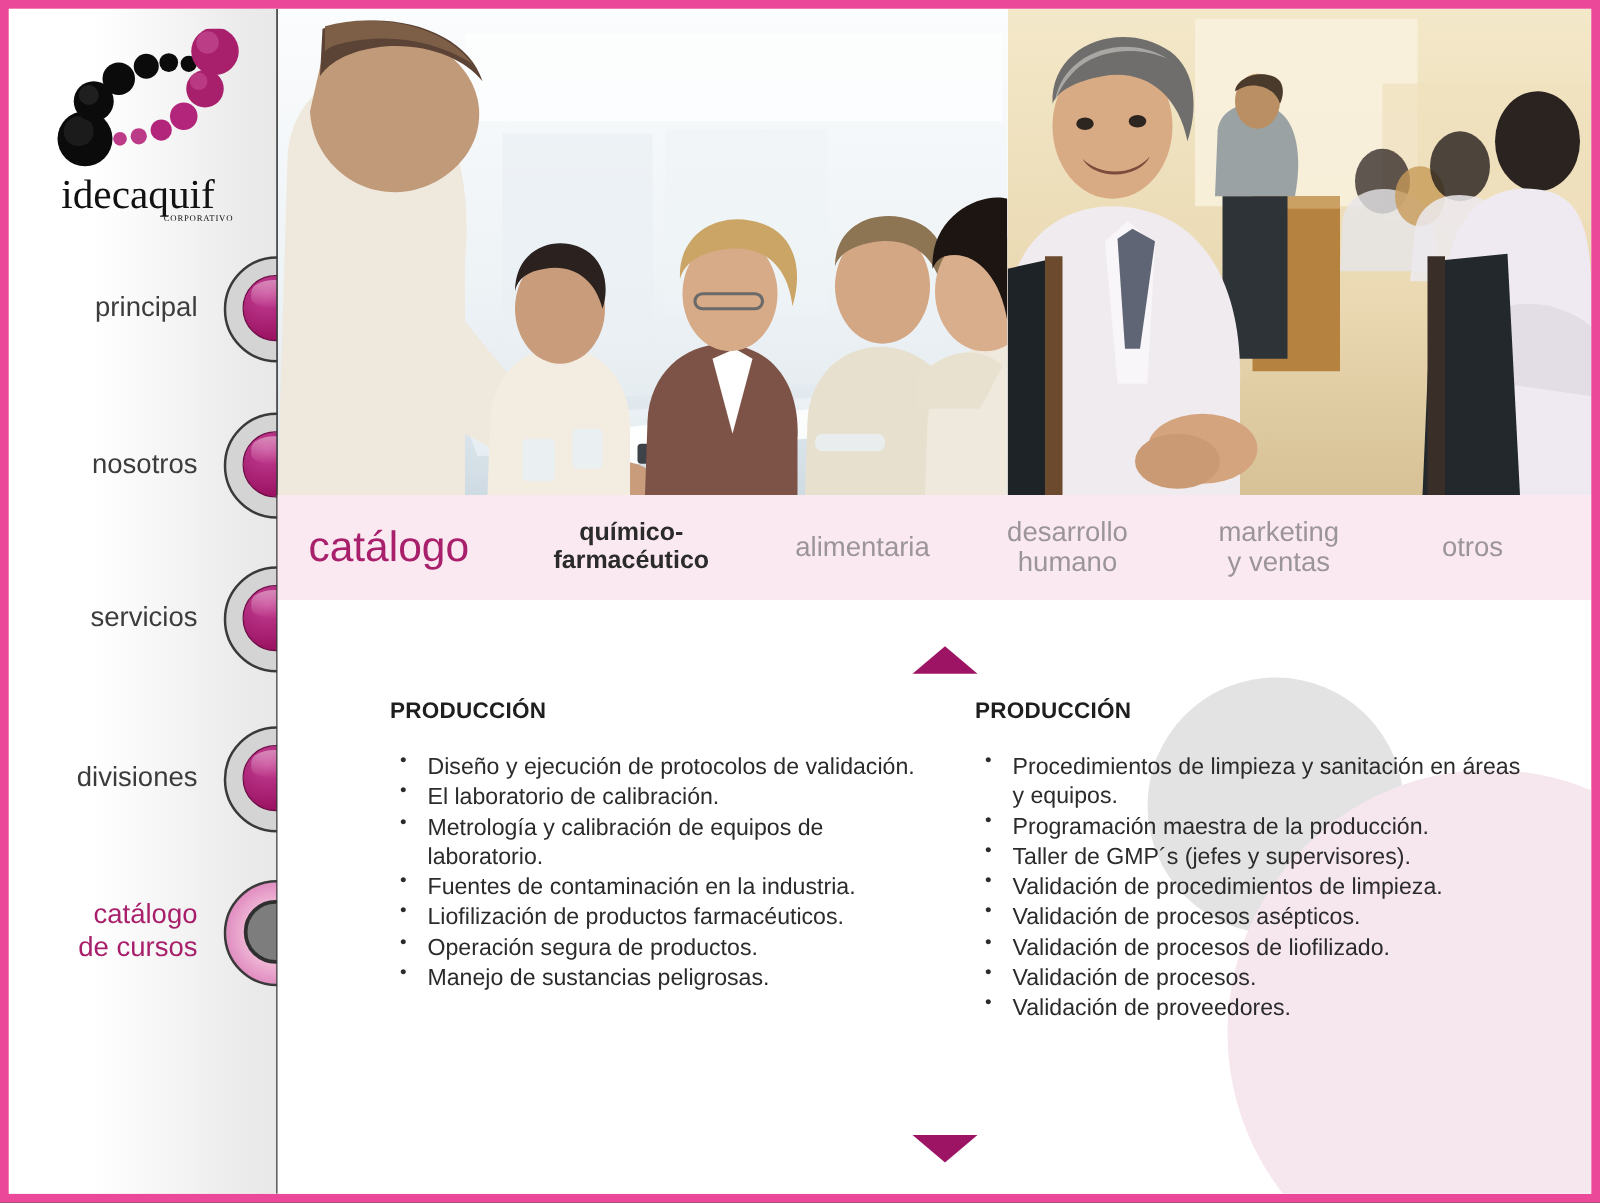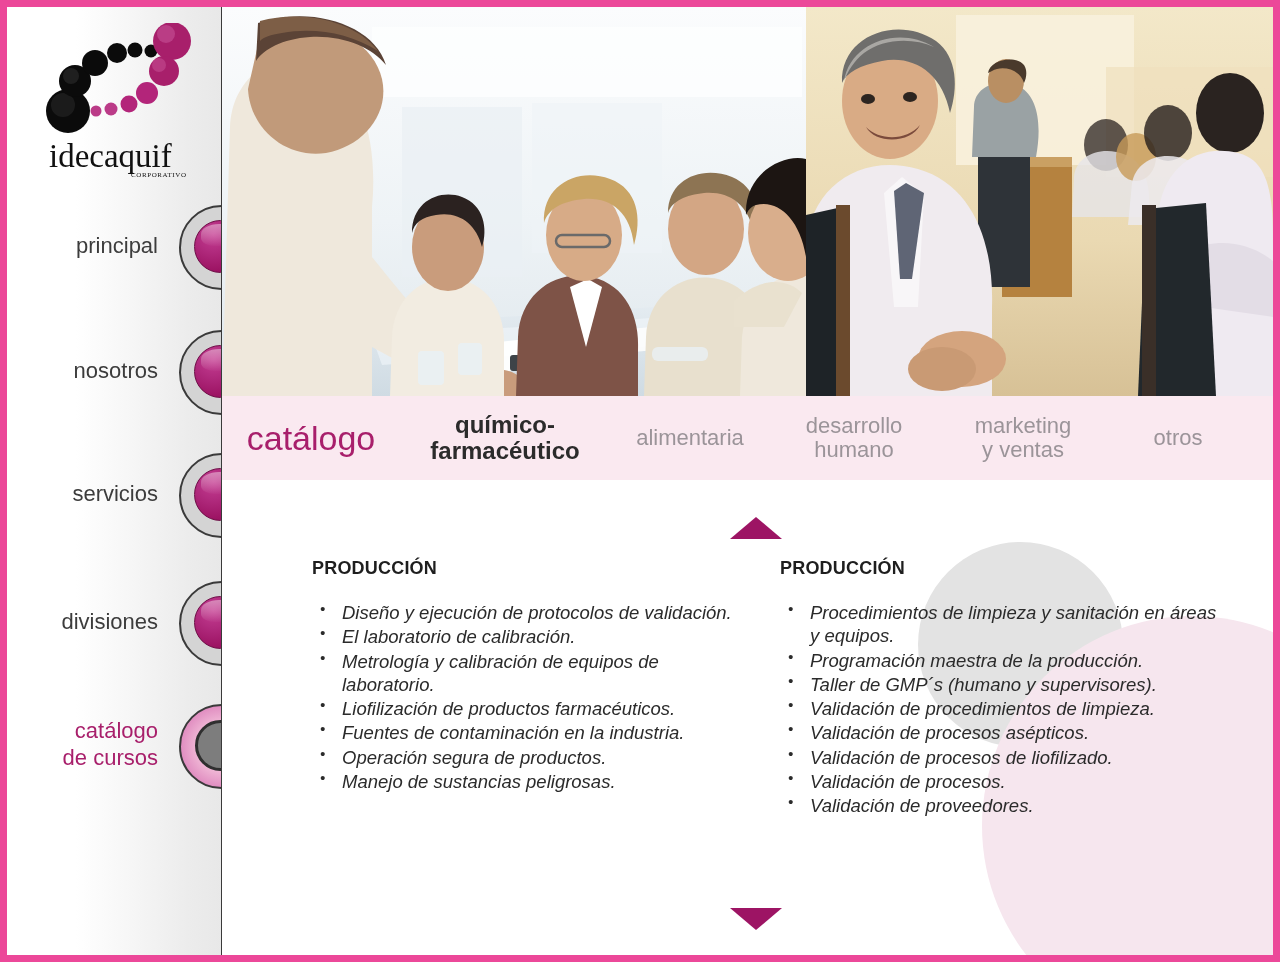--- a/index.html
+++ b/index.html
@@ -93,21 +93,21 @@
     position:absolute; left:215px; top:389px; width:1051px; height:84px;
     background:#fae9f0;
     display:flex; align-items:center;
   }
   .tab{
     display:flex; align-items:center; justify-content:center;
     text-align:center; line-height:1.08; height:84px;
     white-space:pre-line;
   }
   #tab-catalogo{ width:178px; font-size:34px; color:#a81f6b; }
-  #tab-quimico{ width:210px; font-size:24px; font-weight:bold; color:#2b2b2b; }
+  #tab-quimico{ width:210px; font-size:20px; font-weight:bold; color:#2b2b2b; }
   #tab-alimentaria{ width:160px; font-size:22px; color:#9b9499; }
   #tab-desarrollo{ width:168px; font-size:22px; color:#9b9499; }
   #tab-marketing{ width:170px; font-size:22px; color:#9b9499; }
   #tab-otros{ width:140px; font-size:22px; color:#9b9499; }
 
   
   #content{
     position:absolute; left:215px; top:473px; width:1051px; height:570px;
     background:#ffffff; overflow:hidden;
   }
@@ -121,21 +121,21 @@
   #col-left{ left:90px; width:420px; }
   #col-right{ left:558px; width:450px; }
 
   .colhead{
     font-size:18px; font-weight:bold; color:#1e1e1e;
     letter-spacing:.2px; margin-bottom:22px;
   }
   ul.bullets{ list-style:none; }
   ul.bullets li{
     position:relative; padding-left:30px;
-    font-size:18.5px; color:#2b2b2b; line-height:1.26; margin-bottom:1px;font-style:italic;
+    font-size:18.5px; color:#2b2b2b; line-height:1.26; margin-bottom:1px;
   }
   ul.bullets li::before{
     content:"\2022"; position:absolute; left:8px; top:-1px;
     font-size:15px; color:#2b2b2b;
   }
 
   
   .arrow{ position:absolute; width:0; height:0; }
   #arrow-up{
     left:508px; top:37px;
@@ -350,33 +350,33 @@
     <div class="arrow" id="arrow-up"></div>
     <div class="arrow" id="arrow-down"></div>
 
     <div id="cols">
       <div class="col" id="col-left">
         <div class="colhead">PRODUCCIÓN</div>
         <ul class="bullets">
           <li>Diseño y ejecución de protocolos de validación.</li>
           <li>El laboratorio de calibración.</li>
           <li>Metrología y calibración de equipos de laboratorio.</li>
+          <li>Fuentes de contaminación en la industria.</li>
           <li>Liofilización de productos farmacéuticos.</li>
-          <li>Fuentes de contaminación en la industria.</li>
           <li>Operación segura de productos.</li>
           <li>Manejo de sustancias peligrosas.</li>
         </ul>
       </div>
 
       <div class="col" id="col-right">
         <div class="colhead">PRODUCCIÓN</div>
         <ul class="bullets">
           <li>Procedimientos de limpieza y sanitación en áreas y equipos.</li>
           <li>Programación maestra de la producción.</li>
-          <li>Taller de GMP´s (humano y supervisores).</li>
+          <li>Taller de GMP´s (jefes y supervisores).</li>
           <li>Validación de procedimientos de limpieza.</li>
           <li>Validación de procesos asépticos.</li>
           <li>Validación de procesos de liofilizado.</li>
           <li>Validación de procesos.</li>
           <li>Validación de proveedores.</li>
         </ul>
       </div>
     </div>
   </div>
 

